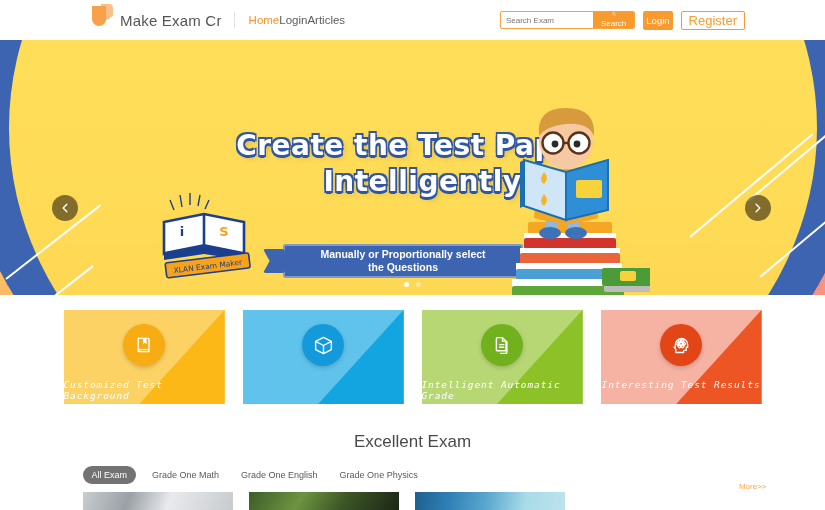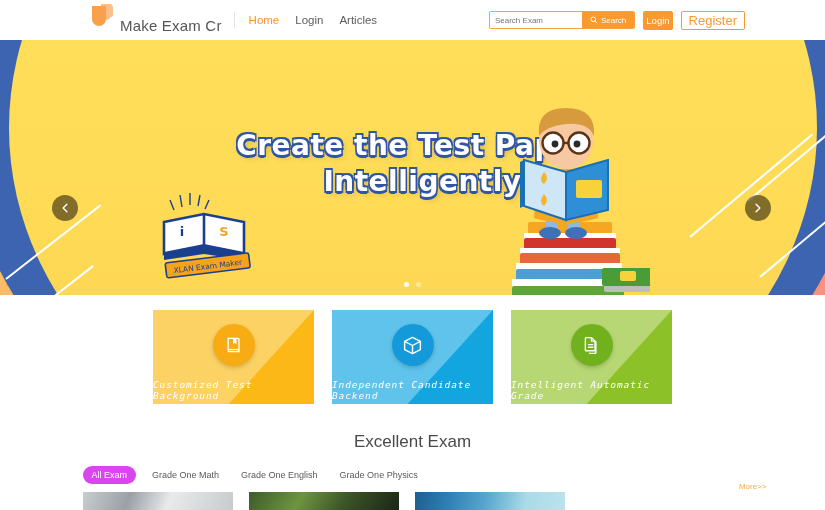--- a/index.html
+++ b/index.html
@@ -11,59 +11,60 @@
     -webkit-font-smoothing:antialiased;
   }
 
   
   .header{
     height:40px; width:825px;
     background:#ffffff;
     display:flex; align-items:center;
     position:relative;
   }
-  .logo-wrap{ display:flex; align-items:flex-end; margin-left:88px; }
+  .logo-wrap{ display:flex; align-items:center; margin-left:88px; }
   .logo-mark{
     width:22px;height:28px; position:relative; margin-right:10px;
   }
   .logo-mark i{
     position:absolute; left:4px; top:0; width:14px; height:20px;
     background:#f9a04a; border-radius:0 0 9px 9px;
     box-shadow: 7px -4px 0 -2px #fbbf85;
   }
   .logo-mark i:after{
     content:""; position:absolute; right:-7px; top:-2px;
     width:7px;height:13px;background:#fbc089;border-radius:3px 4px 2px 0;
   }
   .brand{
     font-size:15px; color:#555; letter-spacing:.2px;
     padding-right:12px;
   }
   .nav{
-    display:flex; align-items:center; gap:16px;
+    display:flex; align-items:center; 
     border-left:1px solid #e3e3e3; padding-left:14px; height:16px;
   }
   .nav a{ font-size:11.5px; color:#5d5d5d; text-decoration:none; line-height:16px;}
   .nav a.active{ color:#f7922f; }
 
   .header-right{
     position:absolute; right:80px; top:0; height:40px;
     display:flex; align-items:center; gap:8px;
   }
   .search-box{
     display:flex; height:18px; border:1px solid #f7a23c; border-radius:2px; overflow:hidden;
   }
   .search-box input{
     width:92px; border:0; outline:0; font-size:8px; padding:0 5px;
     color:#999; font-family:"Liberation Sans",sans-serif; background:#fff;
   }
   .search-btn{
     background:#f89a2e; color:#fff; font-size:8px;
     display:flex;align-items:center;gap:3px;padding:0 8px; cursor:pointer; border:0;
     font-family:"Liberation Sans",sans-serif;
+    flex-direction:column;
   }
   .btn-login{
     background:#f89a2e;color:#fff;border:1px solid #f89a2e;border-radius:2px;
     font-size:9.5px;height:19px;padding:0 2px;cursor:pointer;
     font-family:"Liberation Sans",sans-serif;
   }
   .btn-register{
     background:#fff;color:#f89a2e;border:1px solid #f89a2e;border-radius:2px;
     font-size:13px;height:19px;padding:0 7px;cursor:pointer;
     font-family:"Liberation Sans",sans-serif;
@@ -176,21 +177,21 @@
     text-align:center; font-size:17px; color:#4a4a4a; margin-top:28px;
   }
   .tabs-row{
     width:660px; margin:14px auto 0; display:flex; align-items:center; position:relative;
   }
   .tab{
     font-size:9px; color:#5a5a5a; margin-right:22px; cursor:pointer;
     padding:4px 0; white-space:nowrap;
   }
   .tab.active{
-    background:#d946ef;color:#fff;border-radius:9px;padding:4px 9px;margin-right:16px;
+    background:#737373;color:#fff;border-radius:9px;padding:4px 9px;margin-right:16px;
   }
   .more{
     position:absolute; right:-24px; top:16px; font-size:8px; color:#f6a94f; cursor:pointer;
   }
   .exam-cards{
     width:660px;margin:8px auto 0;display:flex;gap:16px;
   }
   .ecard{ width:150px;height:60px;overflow:hidden;cursor:pointer;position:relative; }
   .ec1{ background:linear-gradient(110deg,#c9cdd0 0%,#9aa0a6 28%,#e8eaec 52%,#d3d6d8 78%,#bfc3c6 100%); }
   .ec2{ background:linear-gradient(120deg,#3e5c2a 0%,#6d9440 30%,#3c5526 55%,#22301a 80%,#121a0e 100%); }
@@ -238,20 +239,26 @@
   <div class="line" style="left:38px;top:268px;width:70px;transform:rotate(-38deg);"></div>
   <div class="line" style="left:690px;top:196px;width:160px;transform:rotate(-40deg);"></div>
   <div class="line" style="left:748px;top:160px;width:150px;transform:rotate(-40deg);"></div>
   <div class="line" style="left:760px;top:236px;width:130px;transform:rotate(-40deg);"></div>
 
   <div class="banner-title">
     <span>Create the Test Paper</span>
     <span class="l2">Intelligently</span>
   </div>
 
+  <div class="ribbon">
+    <span>
+      <span>Manually or Proportionally select</span><br>
+      <span>the Questions</span>
+    </span>
+  </div>
 
   <svg class="book-illu" viewBox="0 0 110 88">
     <g stroke="#1b3f8f" stroke-width="1.4" fill="none">
       <path d="M18 8 L22 18 M28 3 L30 15 M38 1 L38 13 M48 3 L46 14 M57 8 L53 17"></path>
     </g>
     <path d="M12 30 L52 22 L92 30 L92 62 L52 54 L12 62 Z" fill="#fff" stroke="#1b3f8f" stroke-width="2.6"></path>
     <path d="M52 22 L52 54" stroke="#1b3f8f" stroke-width="2.6"></path>
     <path d="M12 60 L52 52 L92 60 L92 68 L52 62 L12 68 Z" fill="#1b3f8f"></path>
     <text x="30" y="44" font-size="13" font-weight="bold" fill="#1b3f8f" font-family="DejaVu Sans, sans-serif" text-anchor="middle">i</text>
     <text x="72" y="44" font-size="13" font-weight="bold" fill="#f7a21b" font-family="DejaVu Sans, sans-serif" text-anchor="middle">S</text>
@@ -343,36 +350,48 @@
   </div>
 
   <div class="fcard fc2">
     <span class="wedge"></span>
     <span class="circle">
       <svg width="21" height="21" viewBox="0 0 24 24" fill="none" stroke="#fff" stroke-width="1.6" stroke-linejoin="round">
         <path d="M12 2.8 21 7.4v9.2L12 21.2 3 16.6V7.4z"></path>
         <path d="M3 7.4 12 12l9-4.6M12 12v9.2"></path>
       </svg>
     </span>
-    <span class="flabel">Independent Candidate Backend</span>
   </div>
 
   <div class="fcard fc3">
     <span class="wedge"></span>
     <span class="circle">
       <svg width="21" height="21" viewBox="0 0 24 24" fill="none" stroke="#fff" stroke-width="1.6" stroke-linejoin="round">
         <path d="M6 3h6l4 4v10a1 1 0 0 1-1 1H6a1 1 0 0 1-1-1V4a1 1 0 0 1 1-1z"></path>
         <path d="M12 3v4h4"></path>
         <path d="M8 11h6M8 14h6"></path>
         <path d="M17 7v13a1 1 0 0 1-1 1H9"></path>
       </svg>
     </span>
     <span class="flabel">Intelligent Automatic Grade</span>
   </div>
 
+  <div class="fcard fc4">
+    <span class="wedge"></span>
+    <span class="circle">
+      <svg width="21" height="21" viewBox="0 0 24 24" fill="none" stroke="#fff" stroke-width="1.5" stroke-linejoin="round">
+        <path d="M19 11a7 7 0 0 0-14 0v3H3.5l2 2.4V20h9v-2.5h3V14h1.6z"></path>
+        <circle cx="11.5" cy="10" r="1.6"></circle>
+        <ellipse cx="11.5" cy="10" rx="5" ry="2.2"></ellipse>
+        <ellipse cx="11.5" cy="10" rx="5" ry="2.2" transform="rotate(60 11.5 10)"></ellipse>
+        <ellipse cx="11.5" cy="10" rx="5" ry="2.2" transform="rotate(-60 11.5 10)"></ellipse>
+      </svg>
+    </span>
+    <span class="flabel">Interesting Test Results</span>
+  </div>
 </div>
 
 <div class="section-title">Excellent Exam</div>
 
 <div class="tabs-row">
   <span class="tab active">All Exam</span>
   <span class="tab">Grade One Math</span>
   <span class="tab">Grade One English</span>
   <span class="tab">Grade One Physics</span>
   <span class="more">More&gt;&gt;</span>

